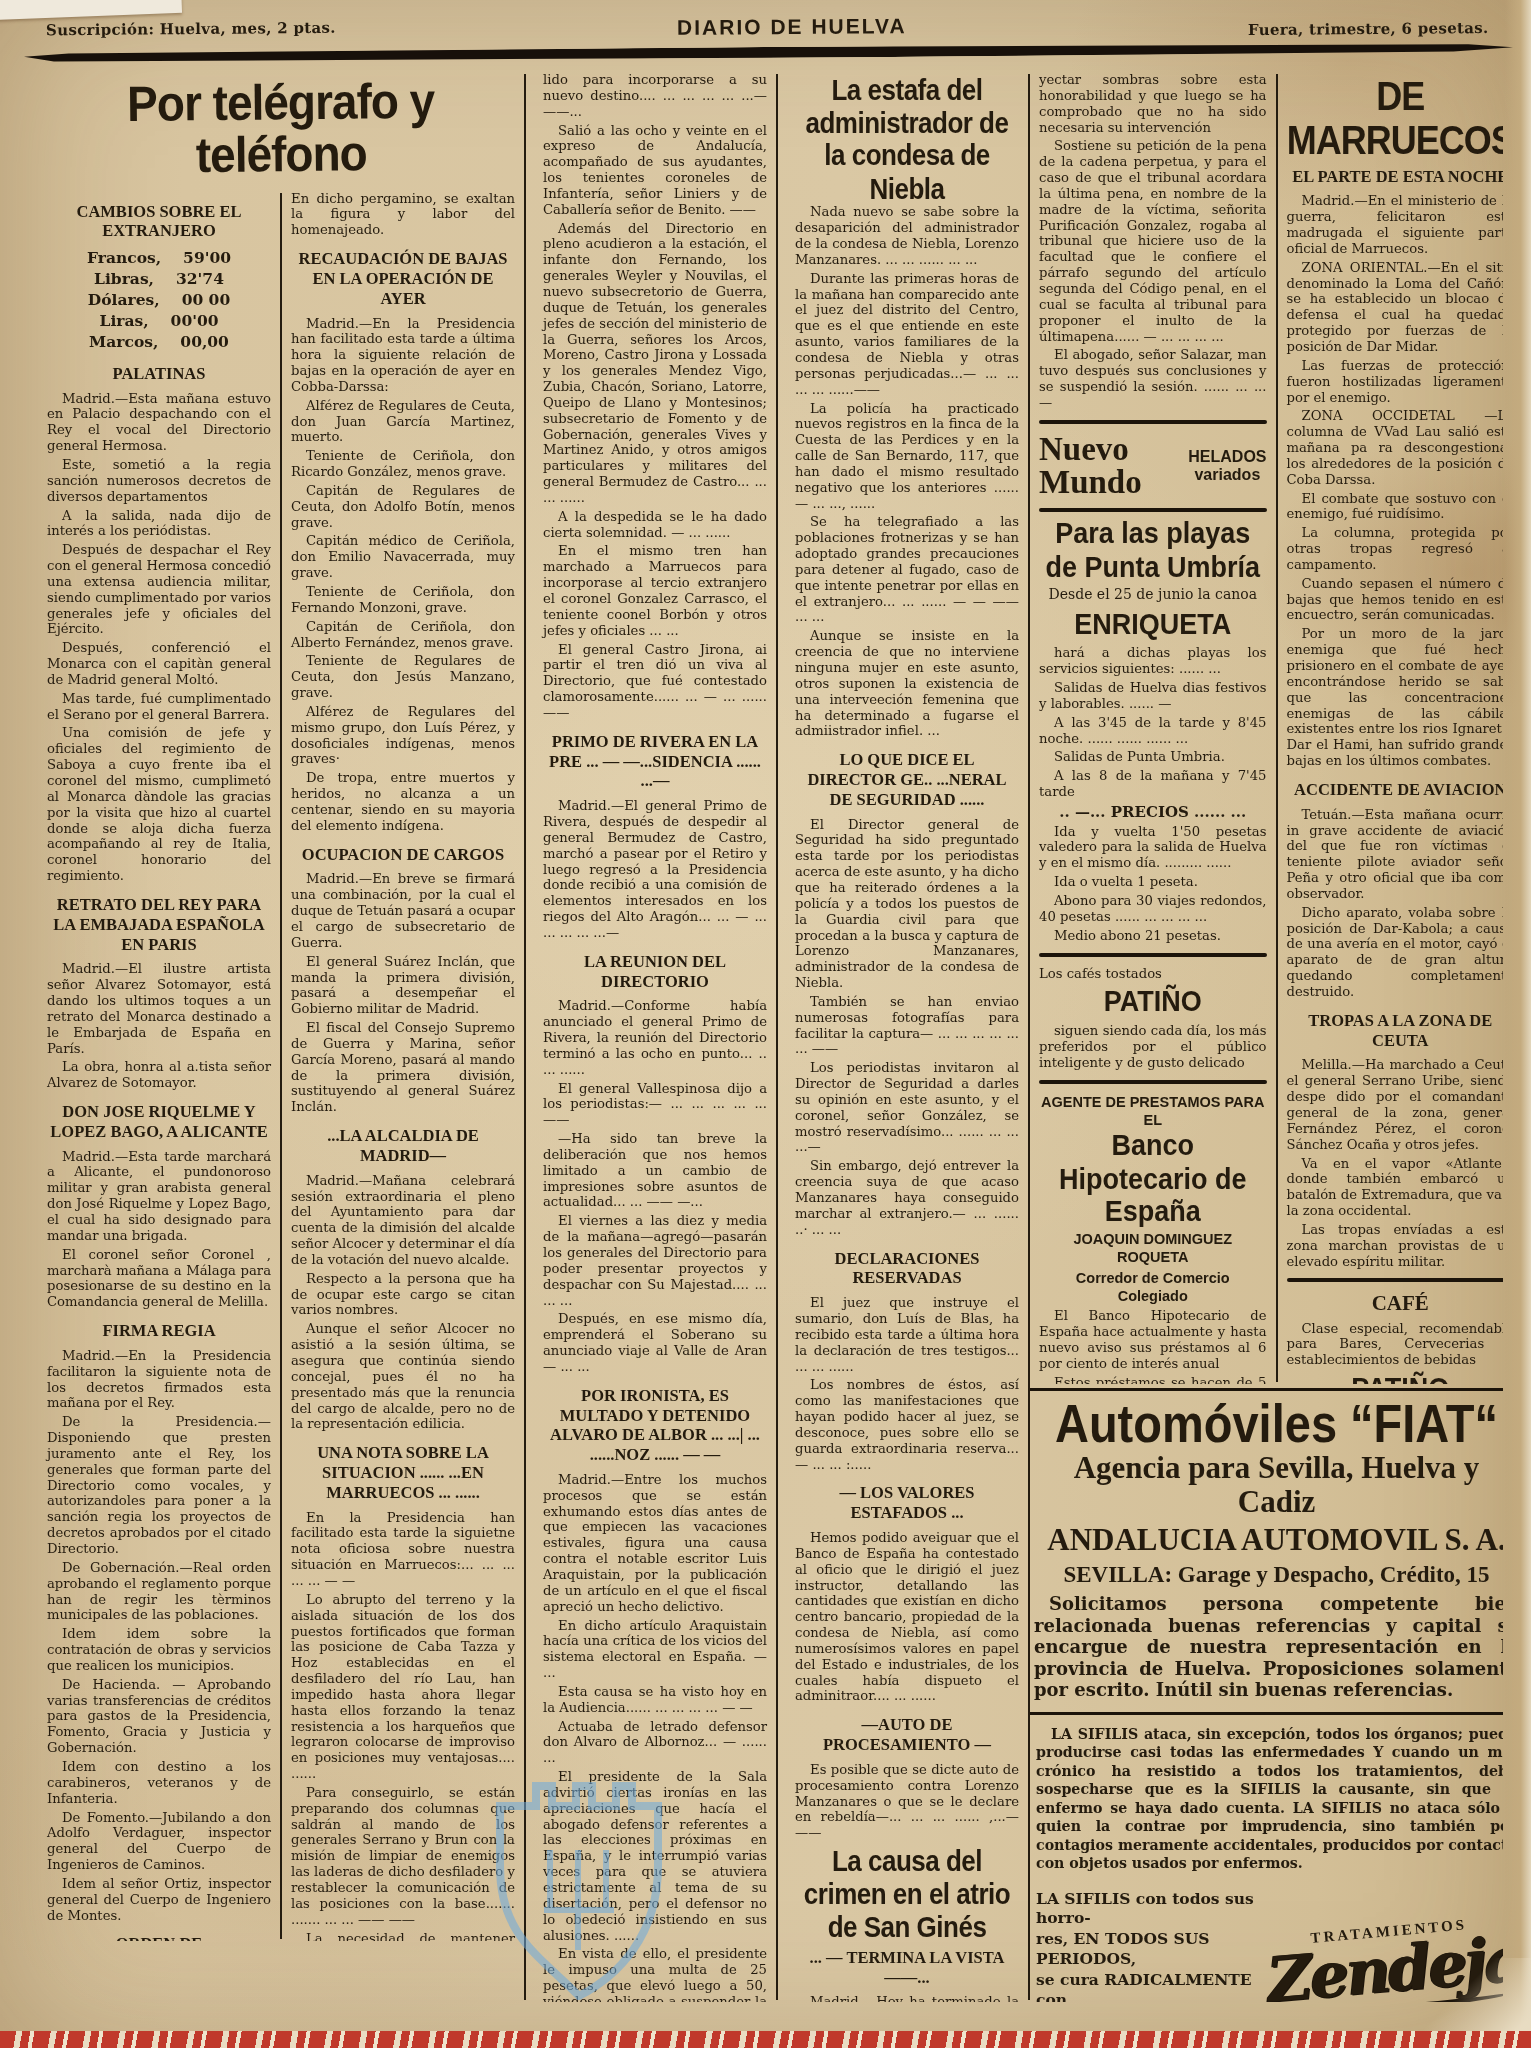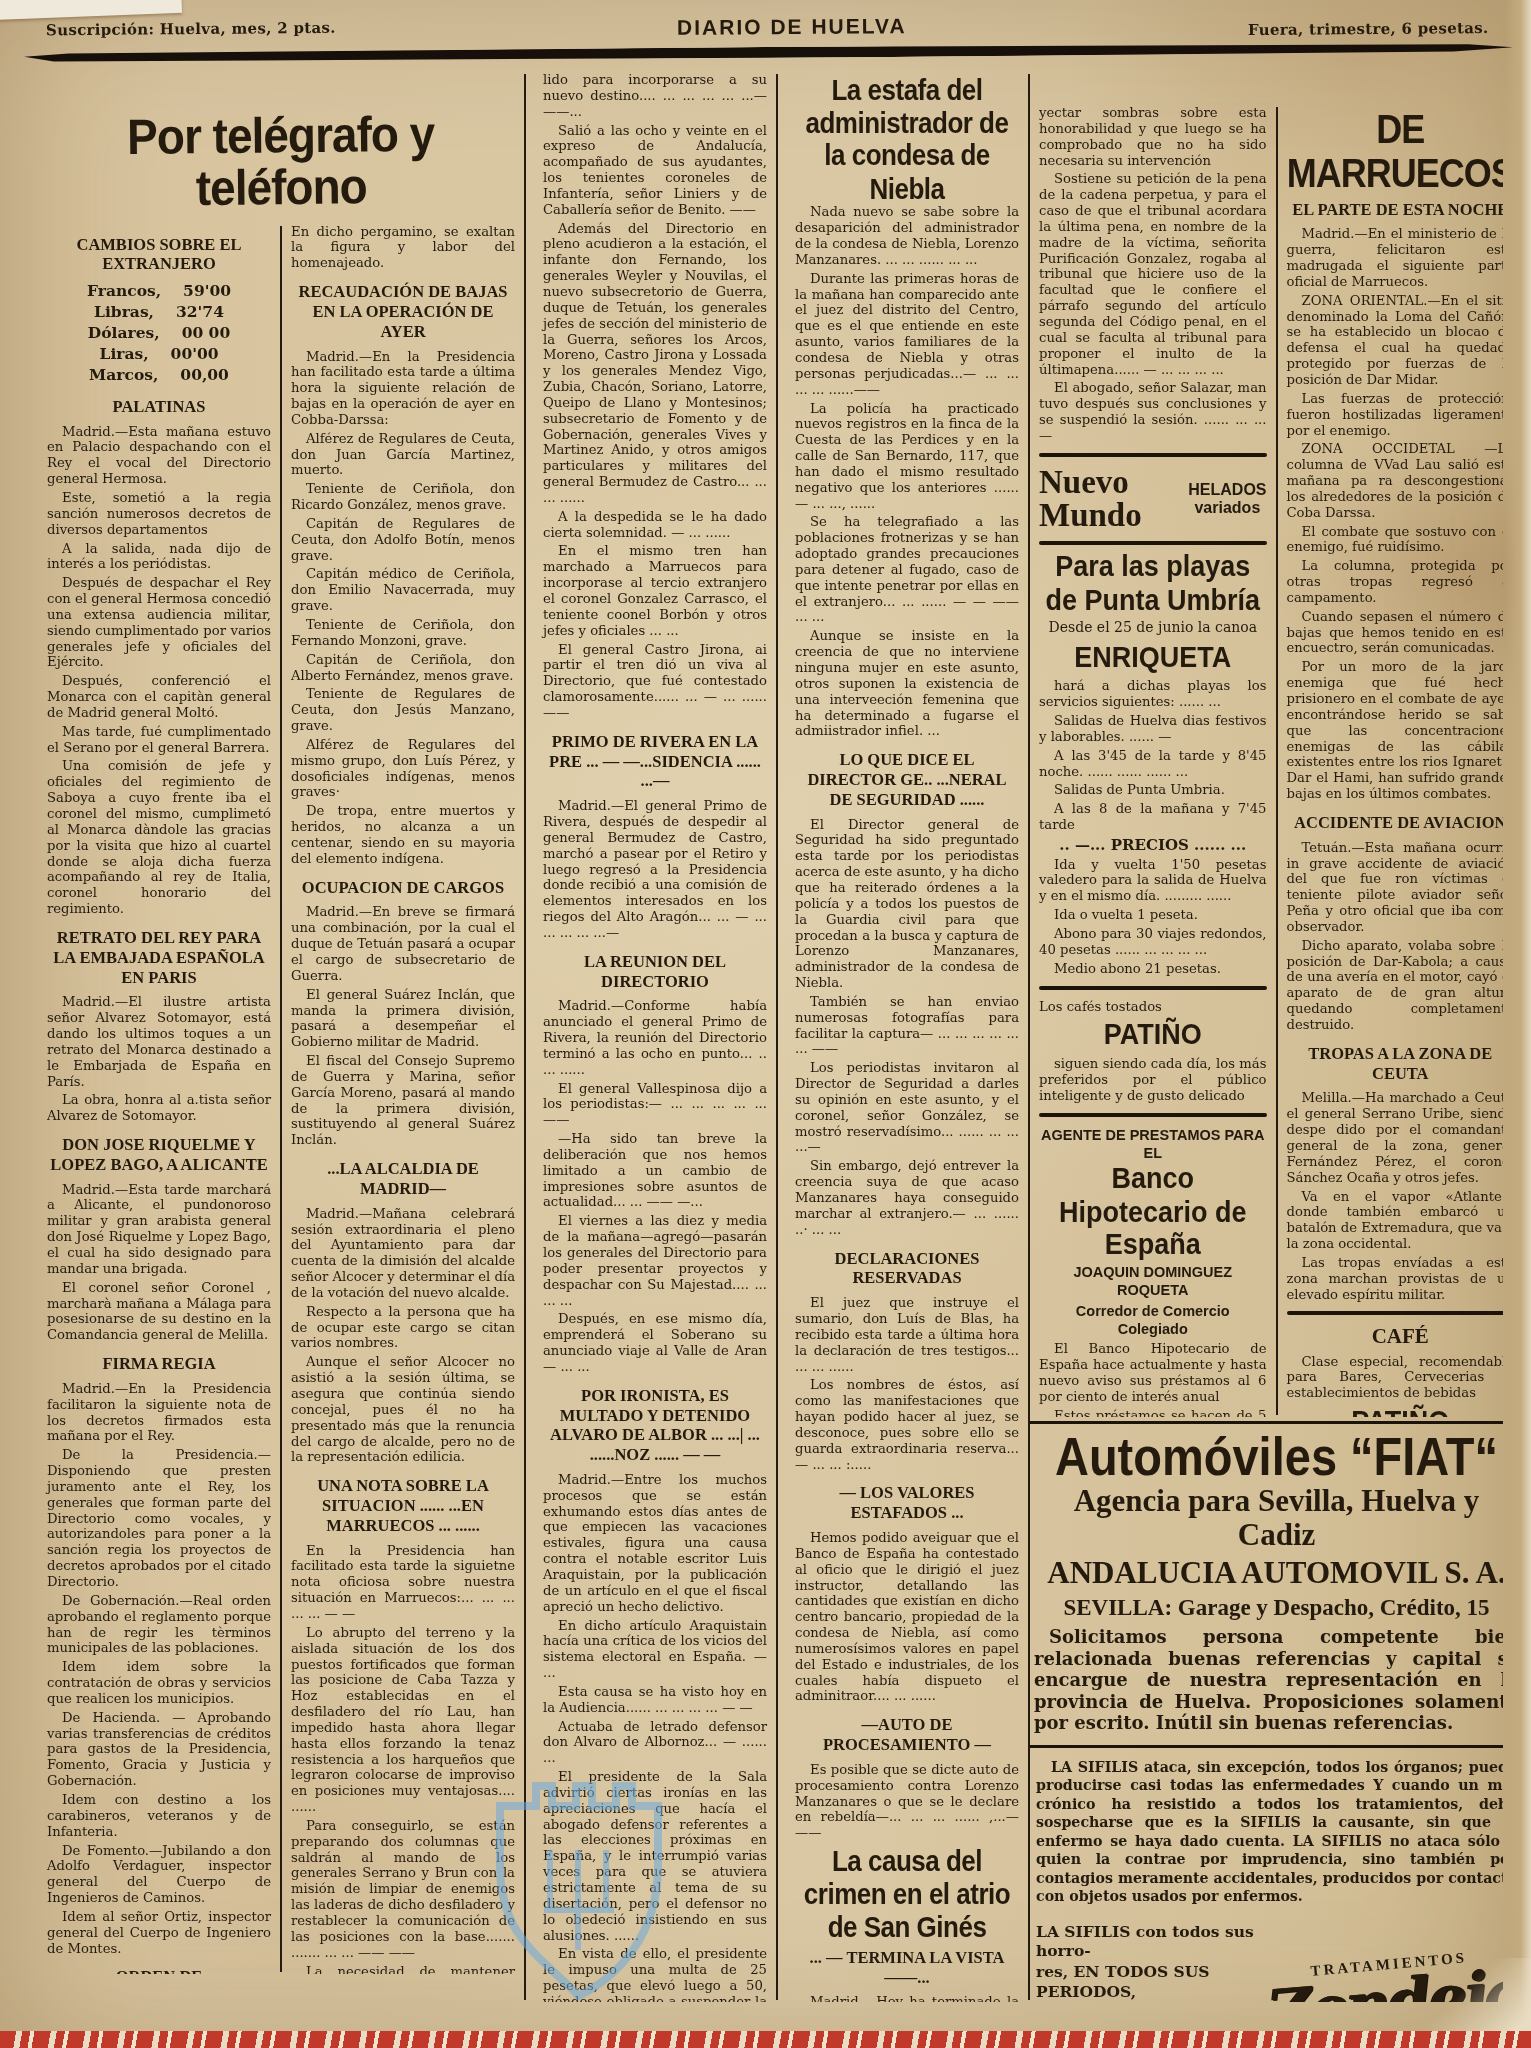--- a/index.html
+++ b/index.html
@@ -19,21 +19,21 @@
   .hdr{position:relative;display:flex;justify-content:space-between;align-items:flex-end;padding:16px 42px 4px 46px;}
   .hdr .side{font:bold 15px/1.1 "DejaVu Serif",serif;letter-spacing:.3px;transform:rotate(-.5deg);}
   .hdr .title{font:bold 21px/1 "Liberation Sans",sans-serif;letter-spacing:2px;transform:rotate(-.4deg);}
   .thick-rule{height:11px;background:#17100a;margin:6px 18px 0 24px;transform:rotate(-.45deg);border-radius:6px/4px;
     clip-path:polygon(0 35%,3% 10%,50% 0,97% 25%,100% 55%,96% 90%,55% 100%,2% 80%);}
 
   
   .cols{display:flex;margin:14px 28px 0 38px;height:1930px;overflow:hidden;}
   .col{overflow:hidden;padding:0 9px;box-sizing:border-box;}
   .vline{width:0;border-left:2px solid #241c10;margin:2px 0;}
-  .supercol{box-sizing:border-box;margin-top:33px;}
+  .supercol{box-sizing:border-box;}
   .left2{width:486px;flex:none;}
   .mid{width:242px;flex:none;margin-left:8px;}
   .right2{width:493px;flex:none;}
   .two{display:flex;overflow:hidden;}
   .two .col{flex:1;}
   .left2 .two{height:1750px;}
   .right2 .two{height:1312px;}
   .main-headline{font:bold 46px/1.05 "Liberation Sans",sans-serif;text-align:center;letter-spacing:-1px;margin:8px 0 14px;transform:rotate(-.6deg) scaleY(1.08);}
 
   

